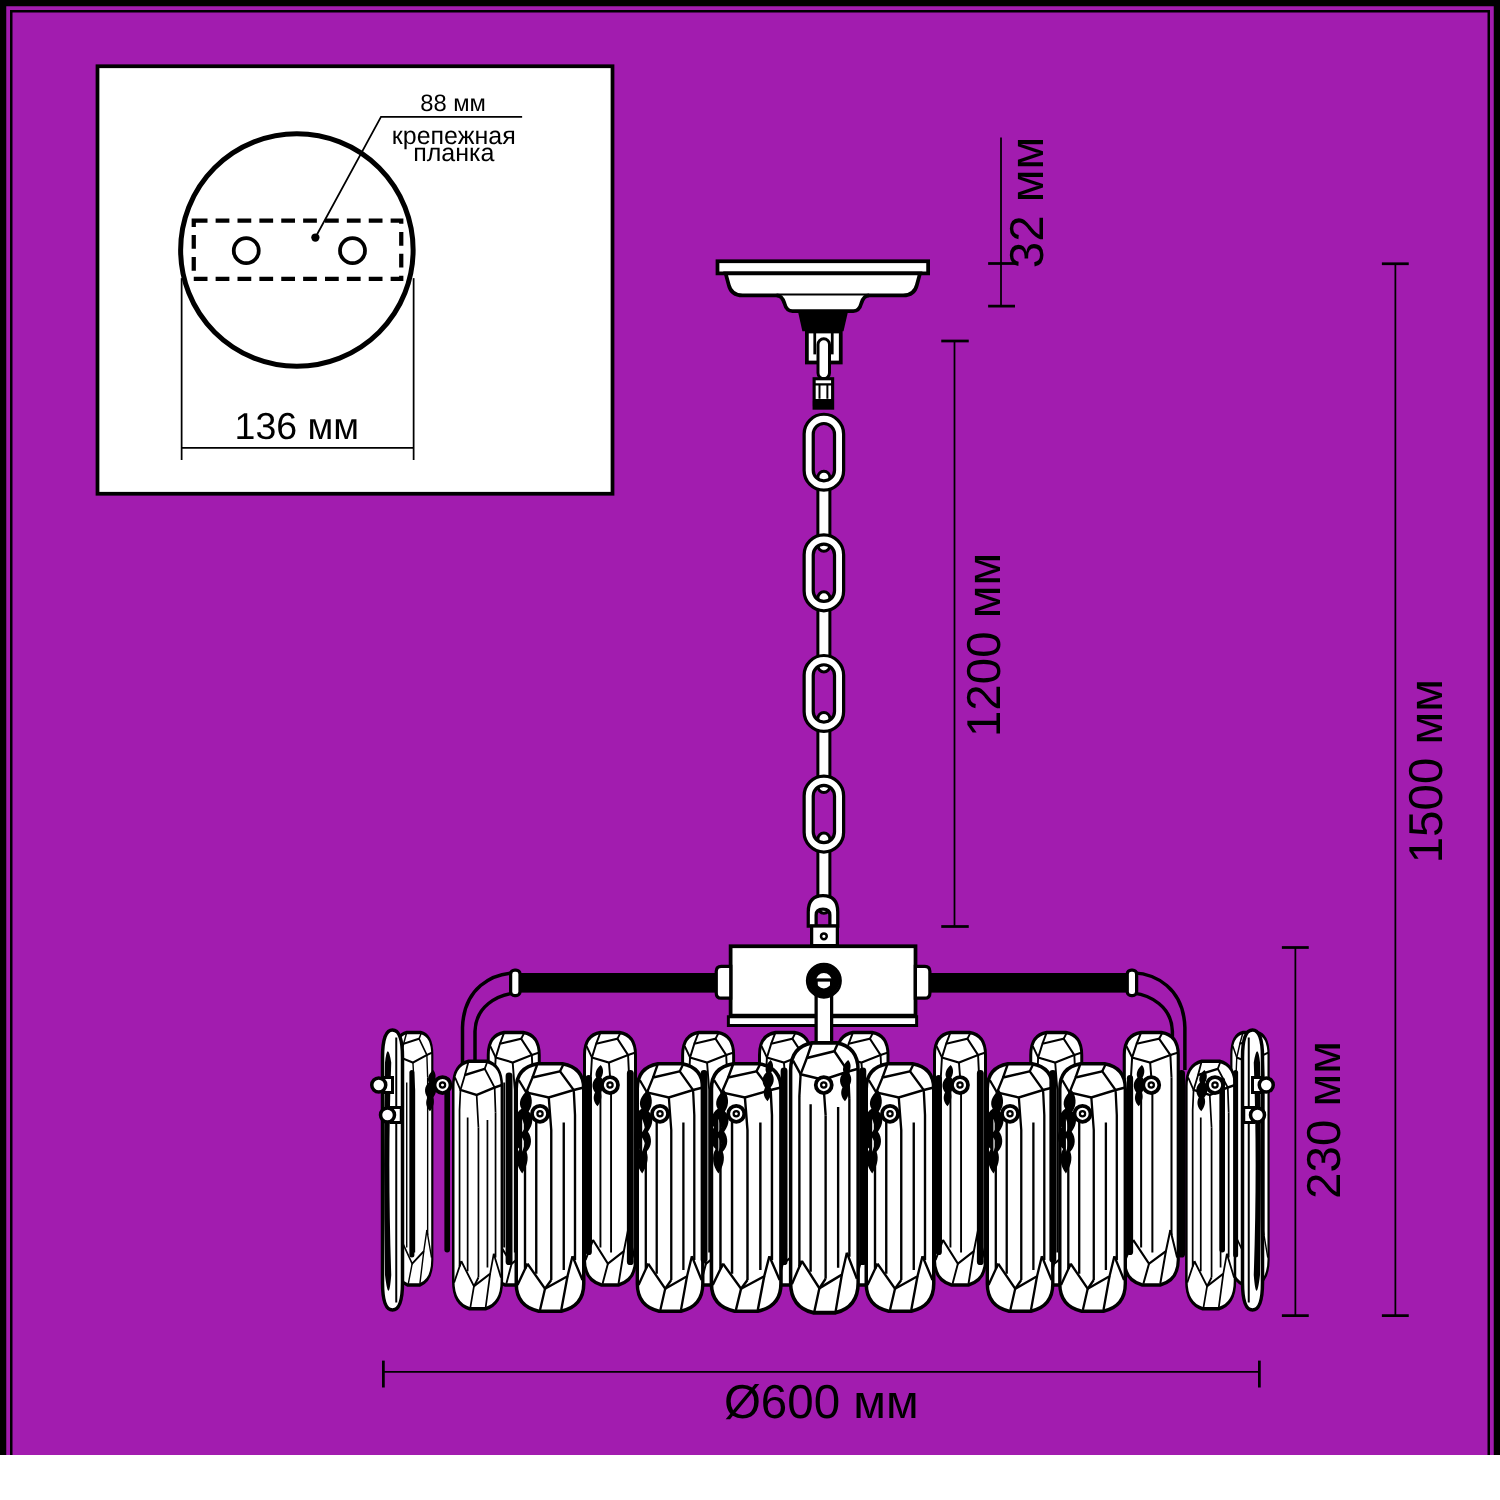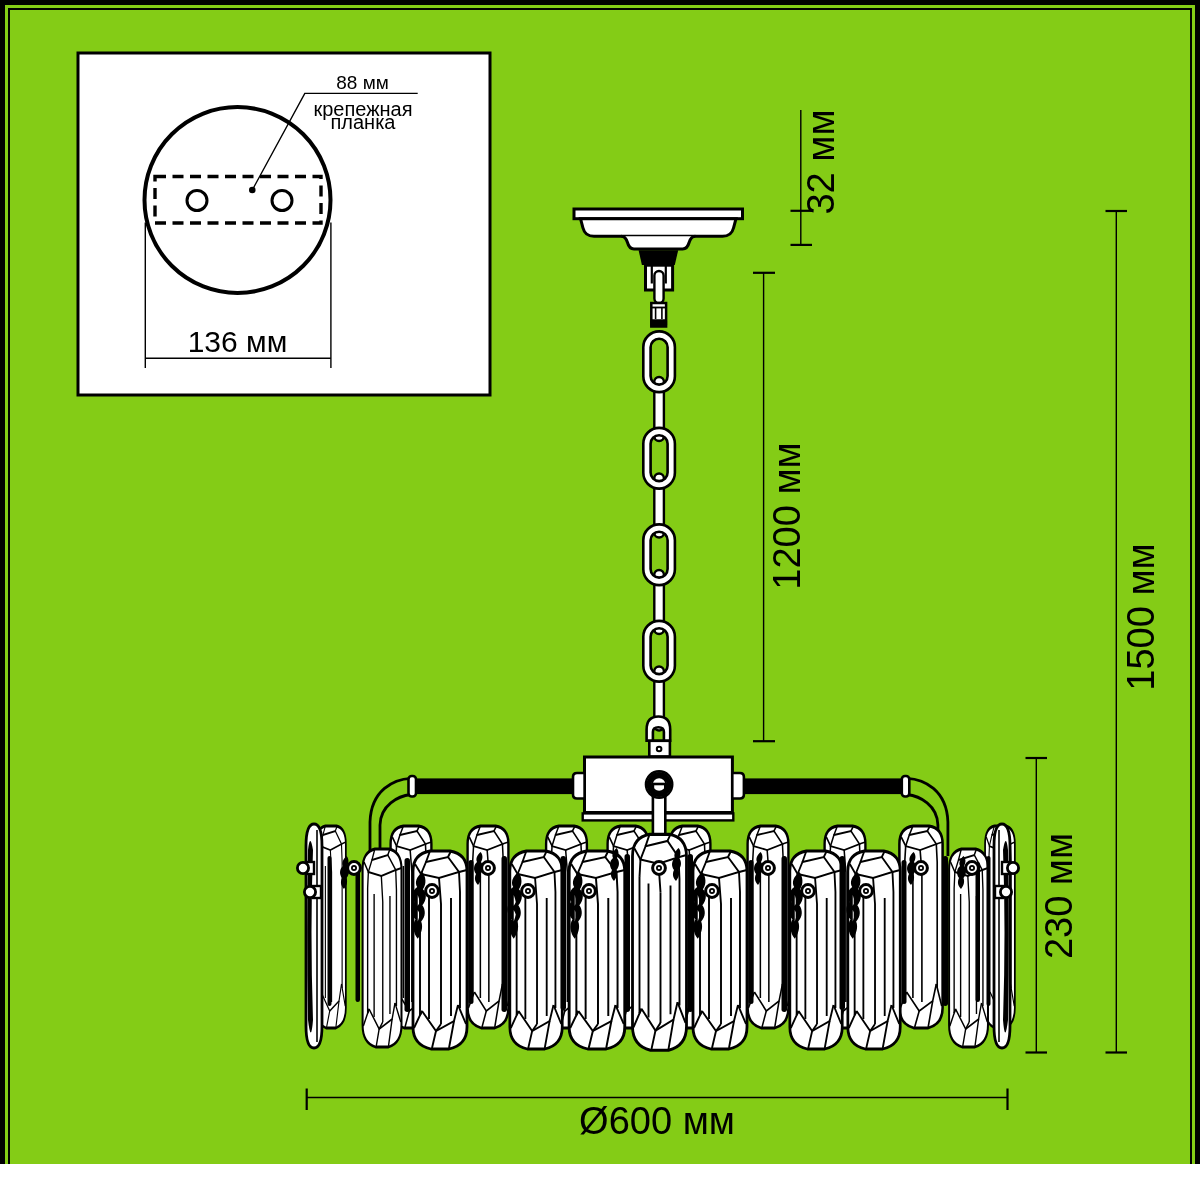--- a/index.html
+++ b/index.html
@@ -1,16 +1,16 @@
 <!DOCTYPE html>
 <html><head>
 <meta charset="utf-8">
 <style>
   html,body{margin:0;padding:0;background:#ffffff;}
-  .page{position:relative;width:1200px;height:1164px;background:#84cc16;overflow:hidden;}
+  .page{position:relative;width:1200px;height:1164px;background:#a21caf;overflow:hidden;}
   svg text{font-family:"Liberation Sans","DejaVu Sans",sans-serif;fill:#000;}
   .dim-big{font-size:38px;}
   .dim-mid{font-size:30px;}
   .dim-small{font-size:19px;}
   .dim-small2{font-size:20px;}
 </style>
 </head>
 <body>
 
 <div class="page">

